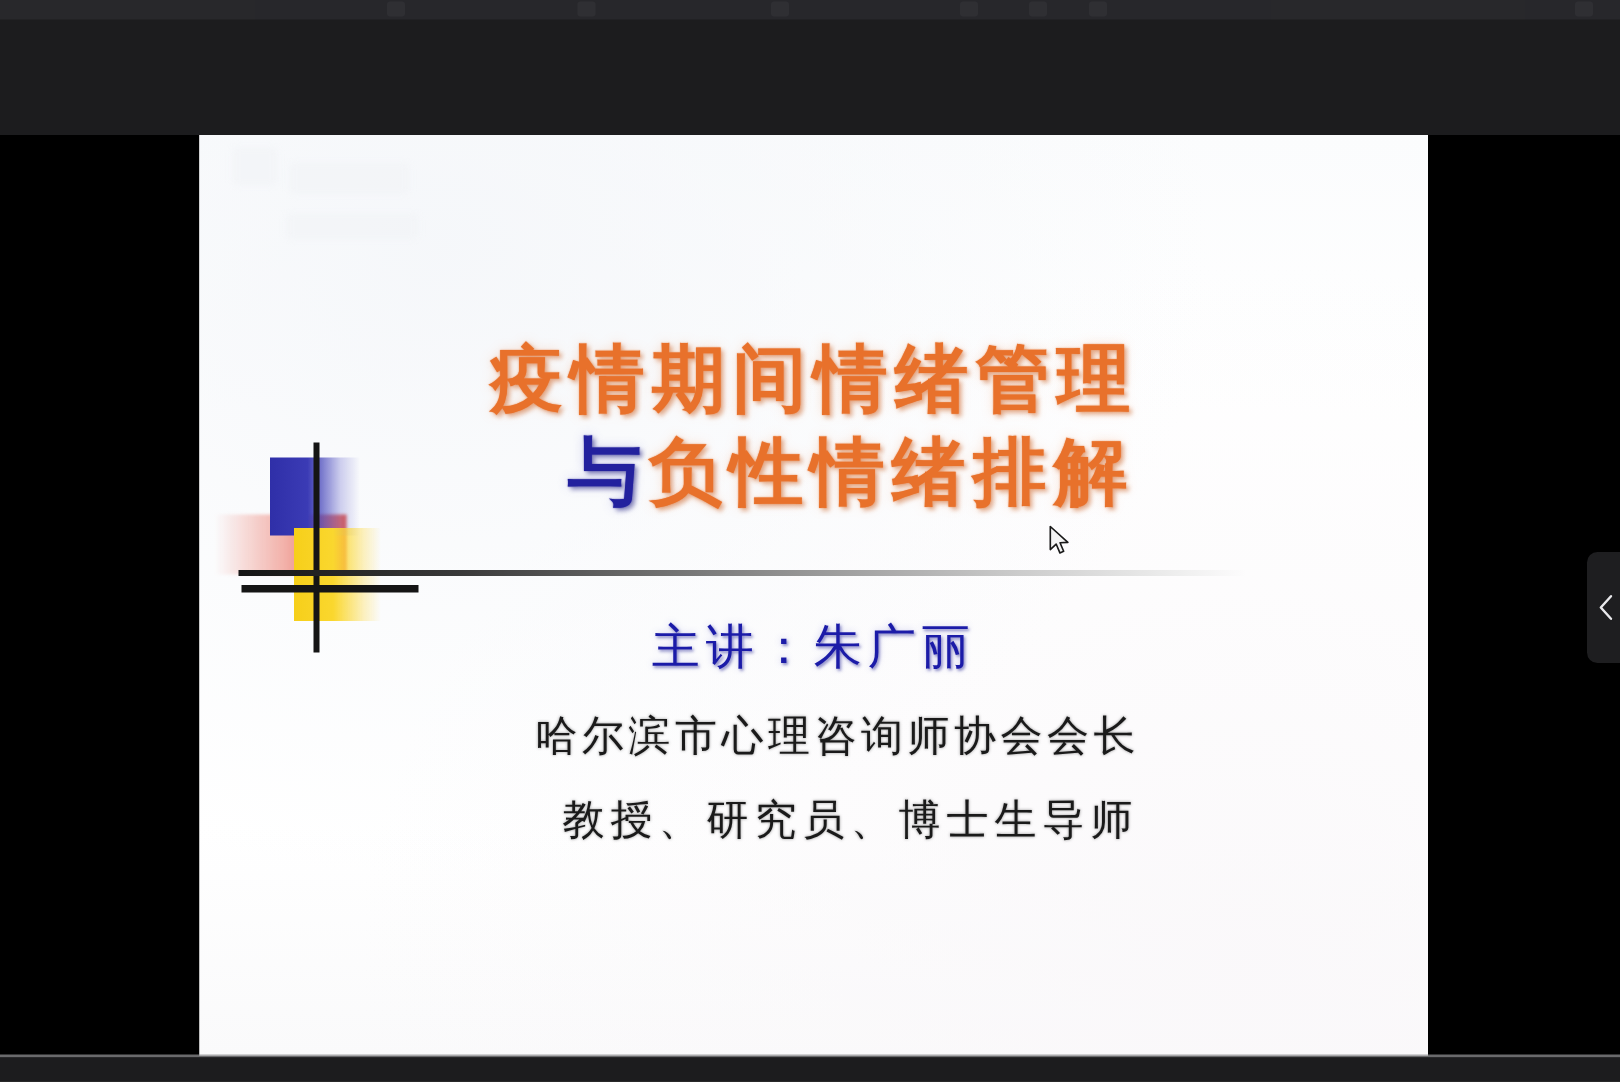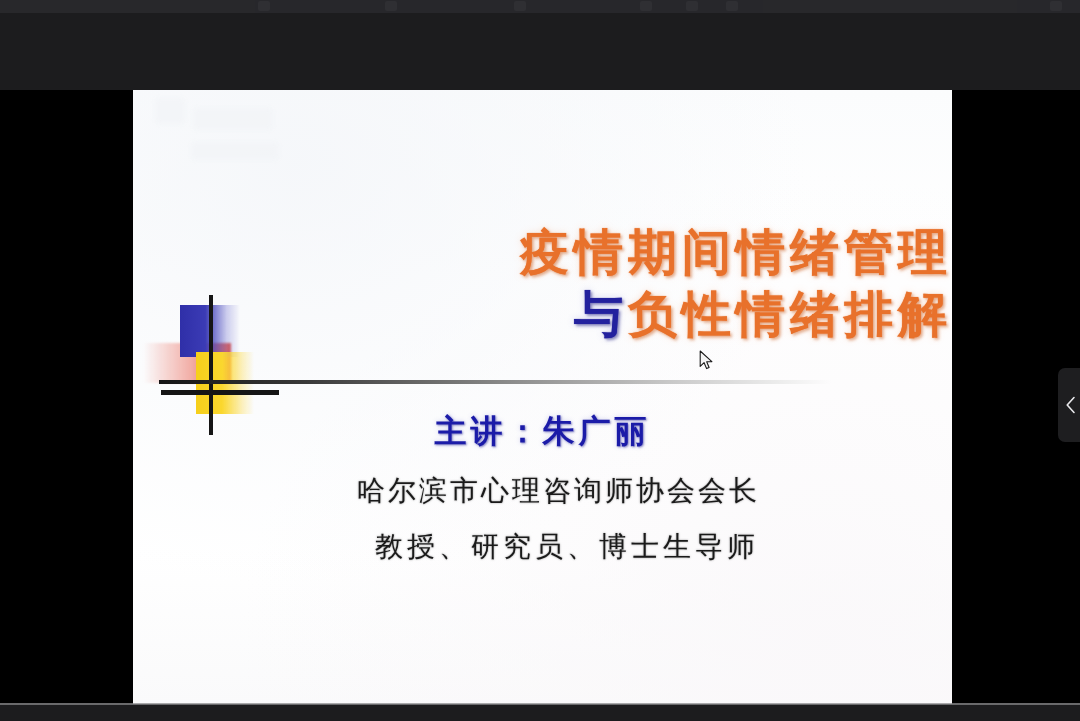--- a/index.html
+++ b/index.html
@@ -105,21 +105,21 @@
 
   
   .long-rule {
     position:absolute; left:26px; top:290px; width:672px; height:4px;
     background:linear-gradient(90deg,#151515 0%, #3a3a3a 22%, #8b8b8b 52%, #c8c8c8 76%, #f0f0f0 94%, rgba(255,255,255,0) 100%);
   }
 
   
   .title-block {
     position:absolute; left:0; top:132px; width:819px;
-    text-align:right;
+    text-align:center;
   }
   .title-line {
     font-family:"DejaVu Sans", sans-serif;
     font-weight:bold;
     font-size:49px;
     letter-spacing:5px;
     line-height:62px;
     white-space:nowrap;
   }
   .title-line.l1 { padding-left:0px; }
@@ -138,21 +138,21 @@
        2px 2px 3px rgba(25,23,120,.45),
        0 0 7px rgba(120,120,210,.3);
   }
 
   
   .presenter {
     position:absolute; left:0; top:318px; width:819px; text-align:center;
   }
   .presenter-name {
     font-family:"DejaVu Sans", sans-serif;
-    font-weight:bold;
+    font-weight:normal;
     font-size:32px;
     letter-spacing:4px;
     color:#1b1ba8;
     text-shadow:1px 1px 2px rgba(25,25,140,.45), 0 0 5px rgba(90,90,200,.28);
     line-height:46px;
   }
   .presenter-role {
     font-family:"DejaVu Sans", sans-serif;
     font-size:28px;
     letter-spacing:3px;

